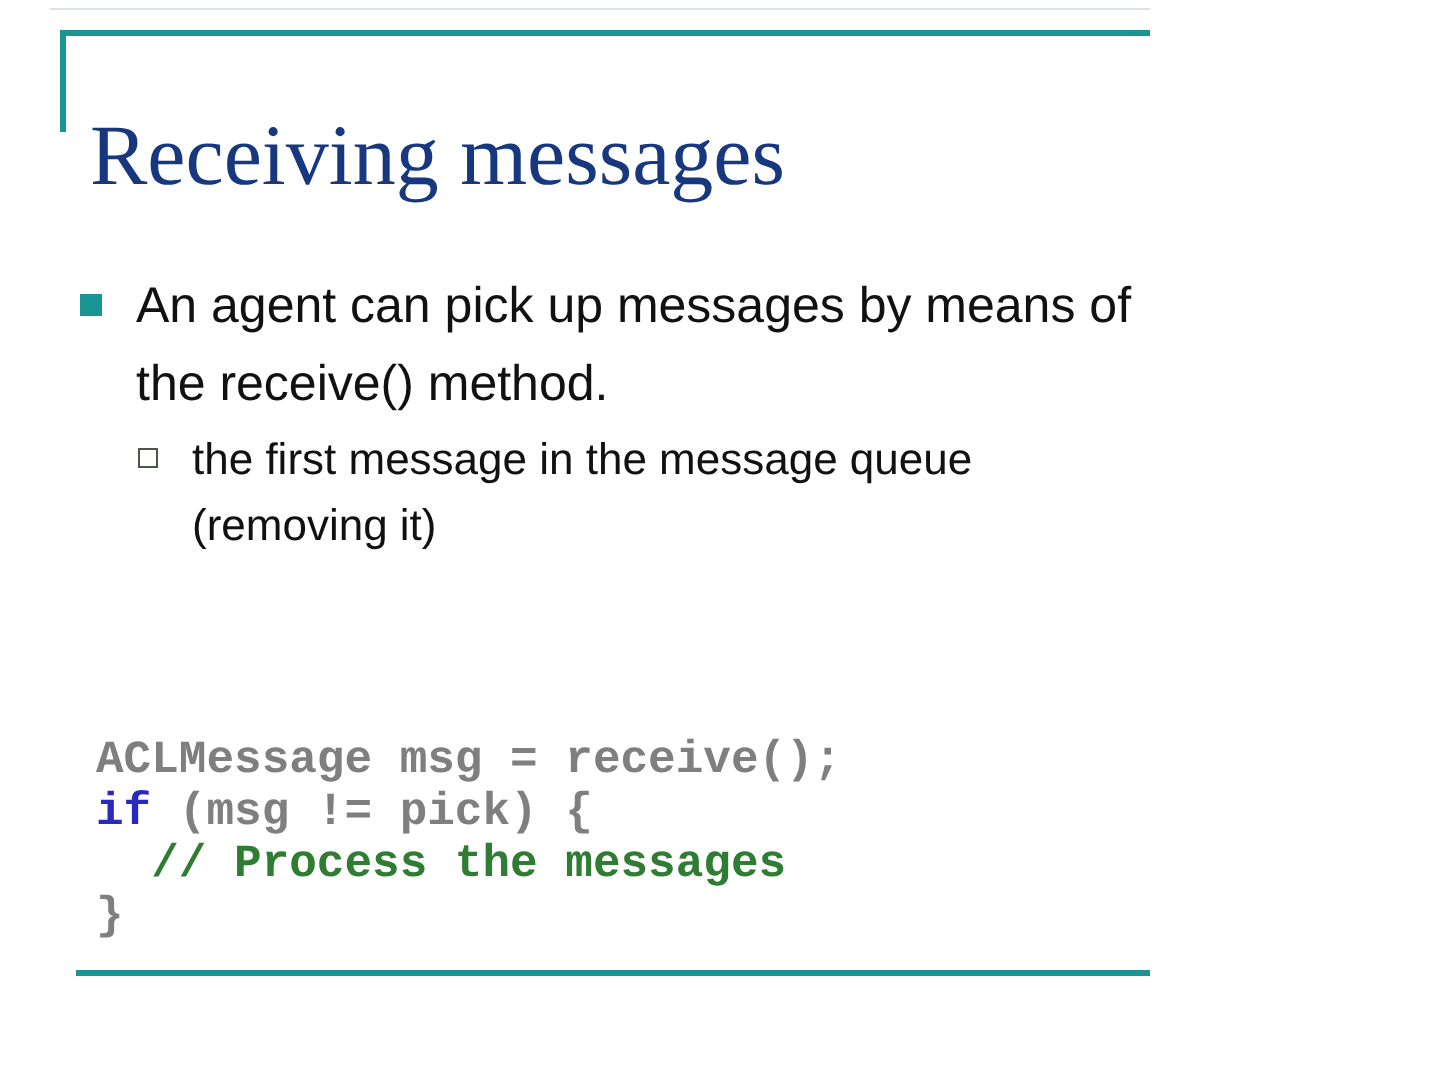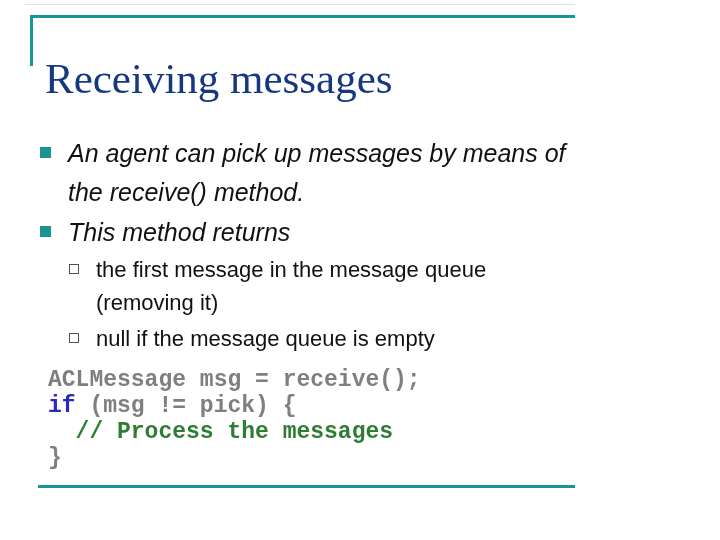--- a/index.html
+++ b/index.html
@@ -63,21 +63,20 @@
   .bullet {
     position: relative;
     color: #111111;
   }
   .bullet .text { white-space: pre-line; display: block; }
   .bullet.l1 {
     padding-left: 28px;
     font-size: 25px;
     line-height: 39px;
     margin-bottom: 1px;
-    font-style: italic;
   }
   .bullet.l1 .marker {
     position: absolute;
     left: 0px; top: 13px;
     width: 11px; height: 11px;
     background: var(--teal, #1b9494);
   }
   .bullet.l2 {
     margin-left: 28px;
     padding-left: 28px;
@@ -119,32 +118,24 @@
   <div class="title-vert-line"></div>
 
   <h1 class="slide-title">Receiving messages</h1>
 
   <div class="bullet-list" id="bullet-list">
       <div class="bullet l1">
         <span class="marker"></span>
         <span class="text">An agent can pick up messages by means of
 the receive() method.</span>
       </div>
-      <div class="bullet l1">
-        <span class="marker"></span>
-        <span class="text">This method returns</span>
-      </div>
       <div class="bullet l2">
         <span class="marker"></span>
         <span class="text">the first message in the message queue
 (removing it)</span>
-      </div>
-      <div class="bullet l2">
-        <span class="marker"></span>
-        <span class="text">null if the message queue is empty</span>
       </div>
     </div>
 
   <div class="code-block" id="code-block"><div class="code-line"><span class="tok-default">ACLMessage msg = receive();</span></div><div class="code-line"><span class="tok-keyword">if</span><span class="tok-default"> (msg != pick) {</span></div><div class="code-line"><span class="tok-comment">  // Process the messages</span></div><div class="code-line"><span class="tok-default">}</span></div></div>
 
   <div class="bottom-line"></div>
 
 </div>
 
 </body></html>

